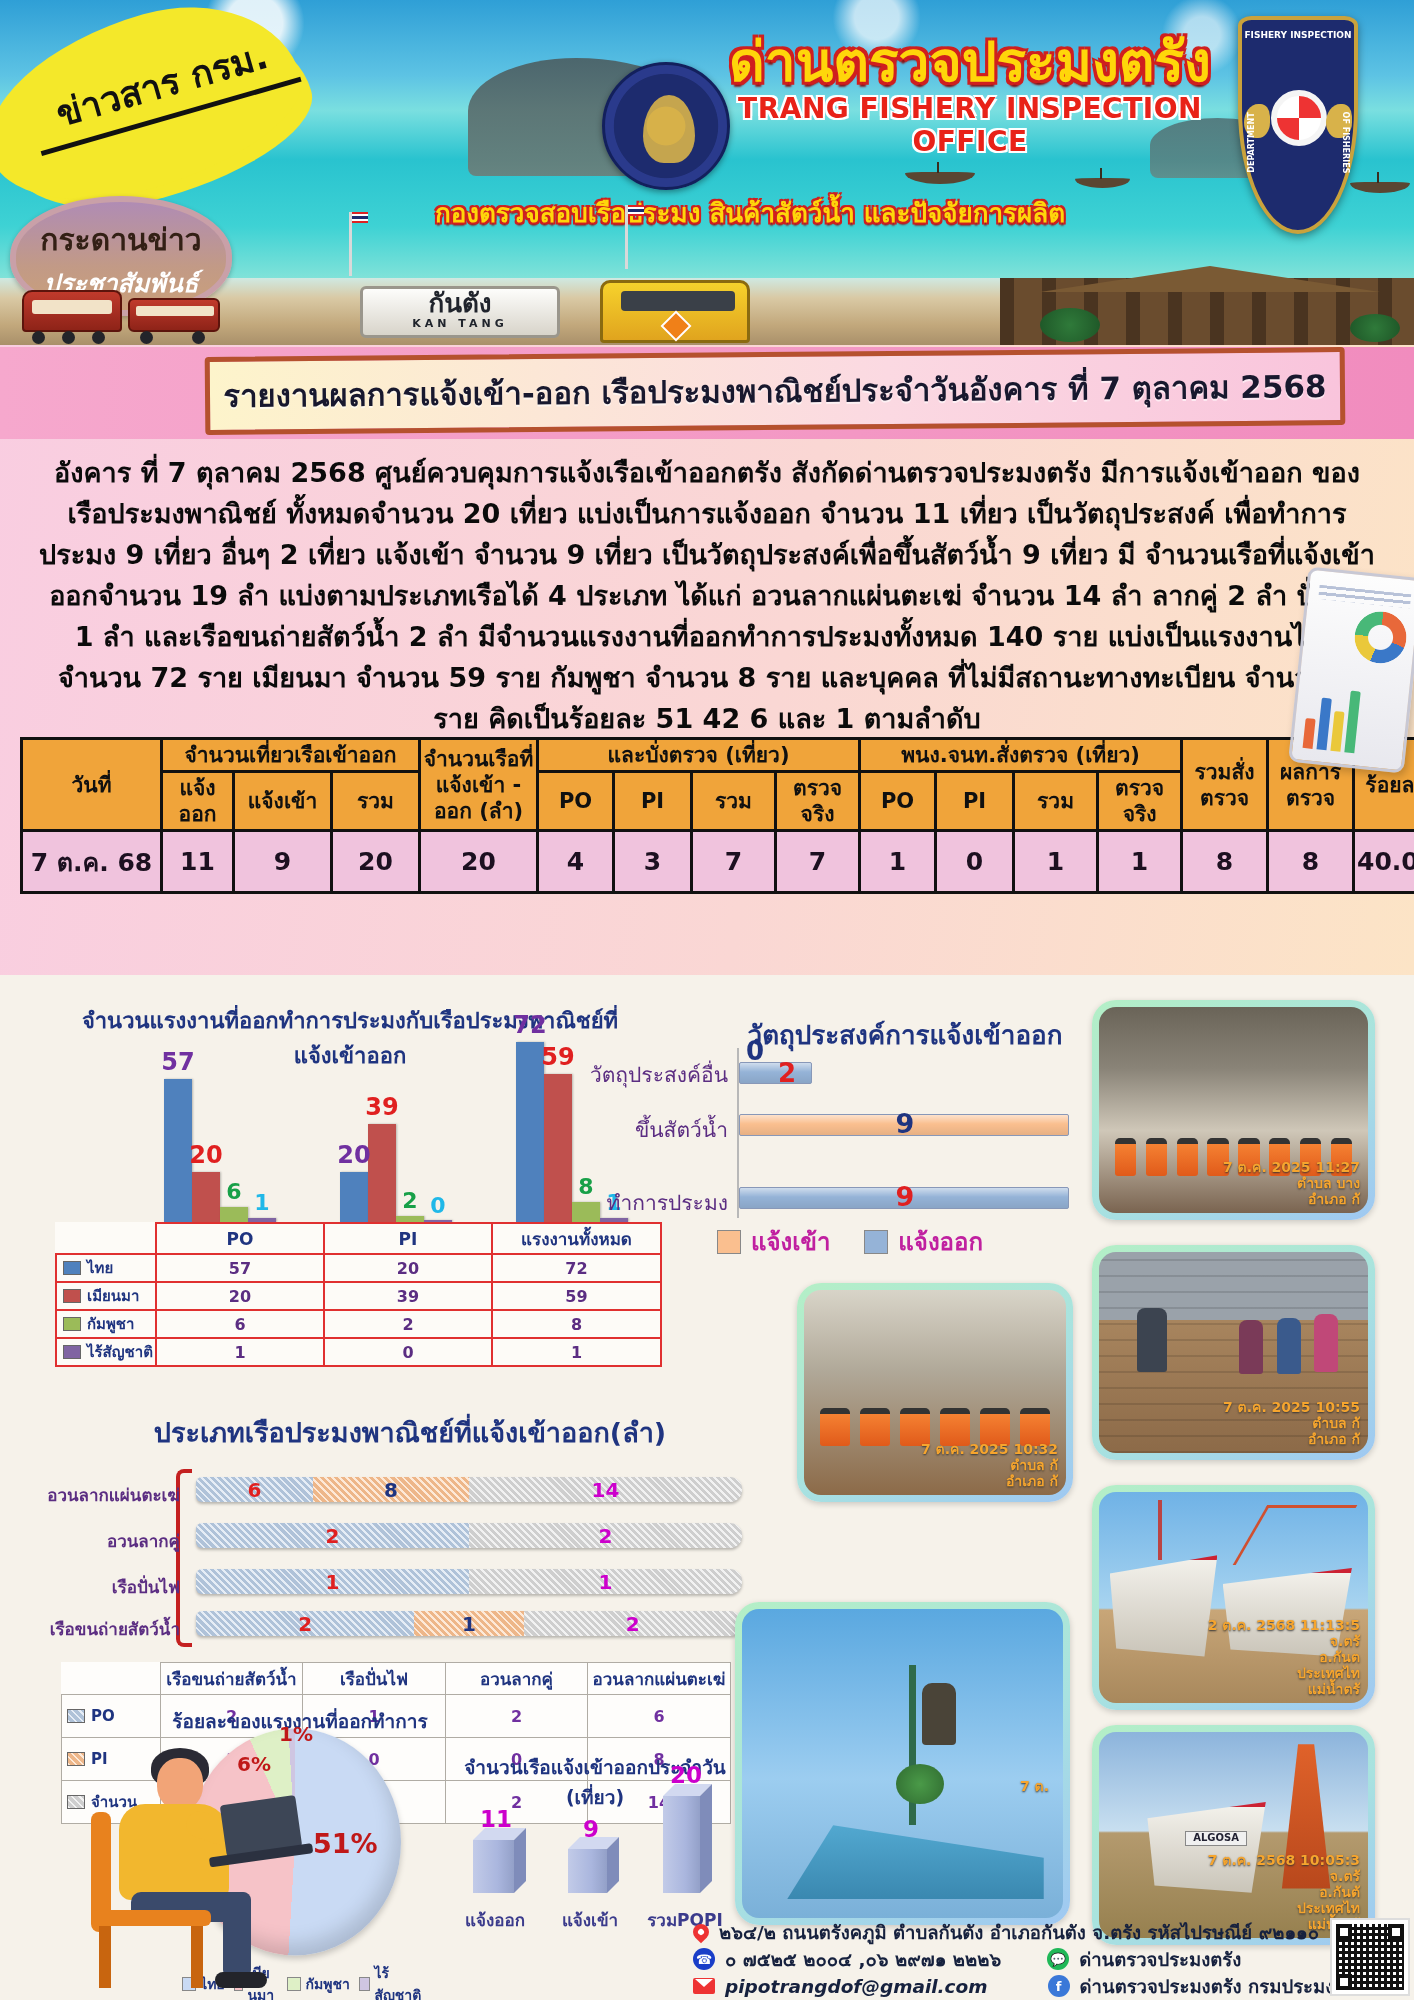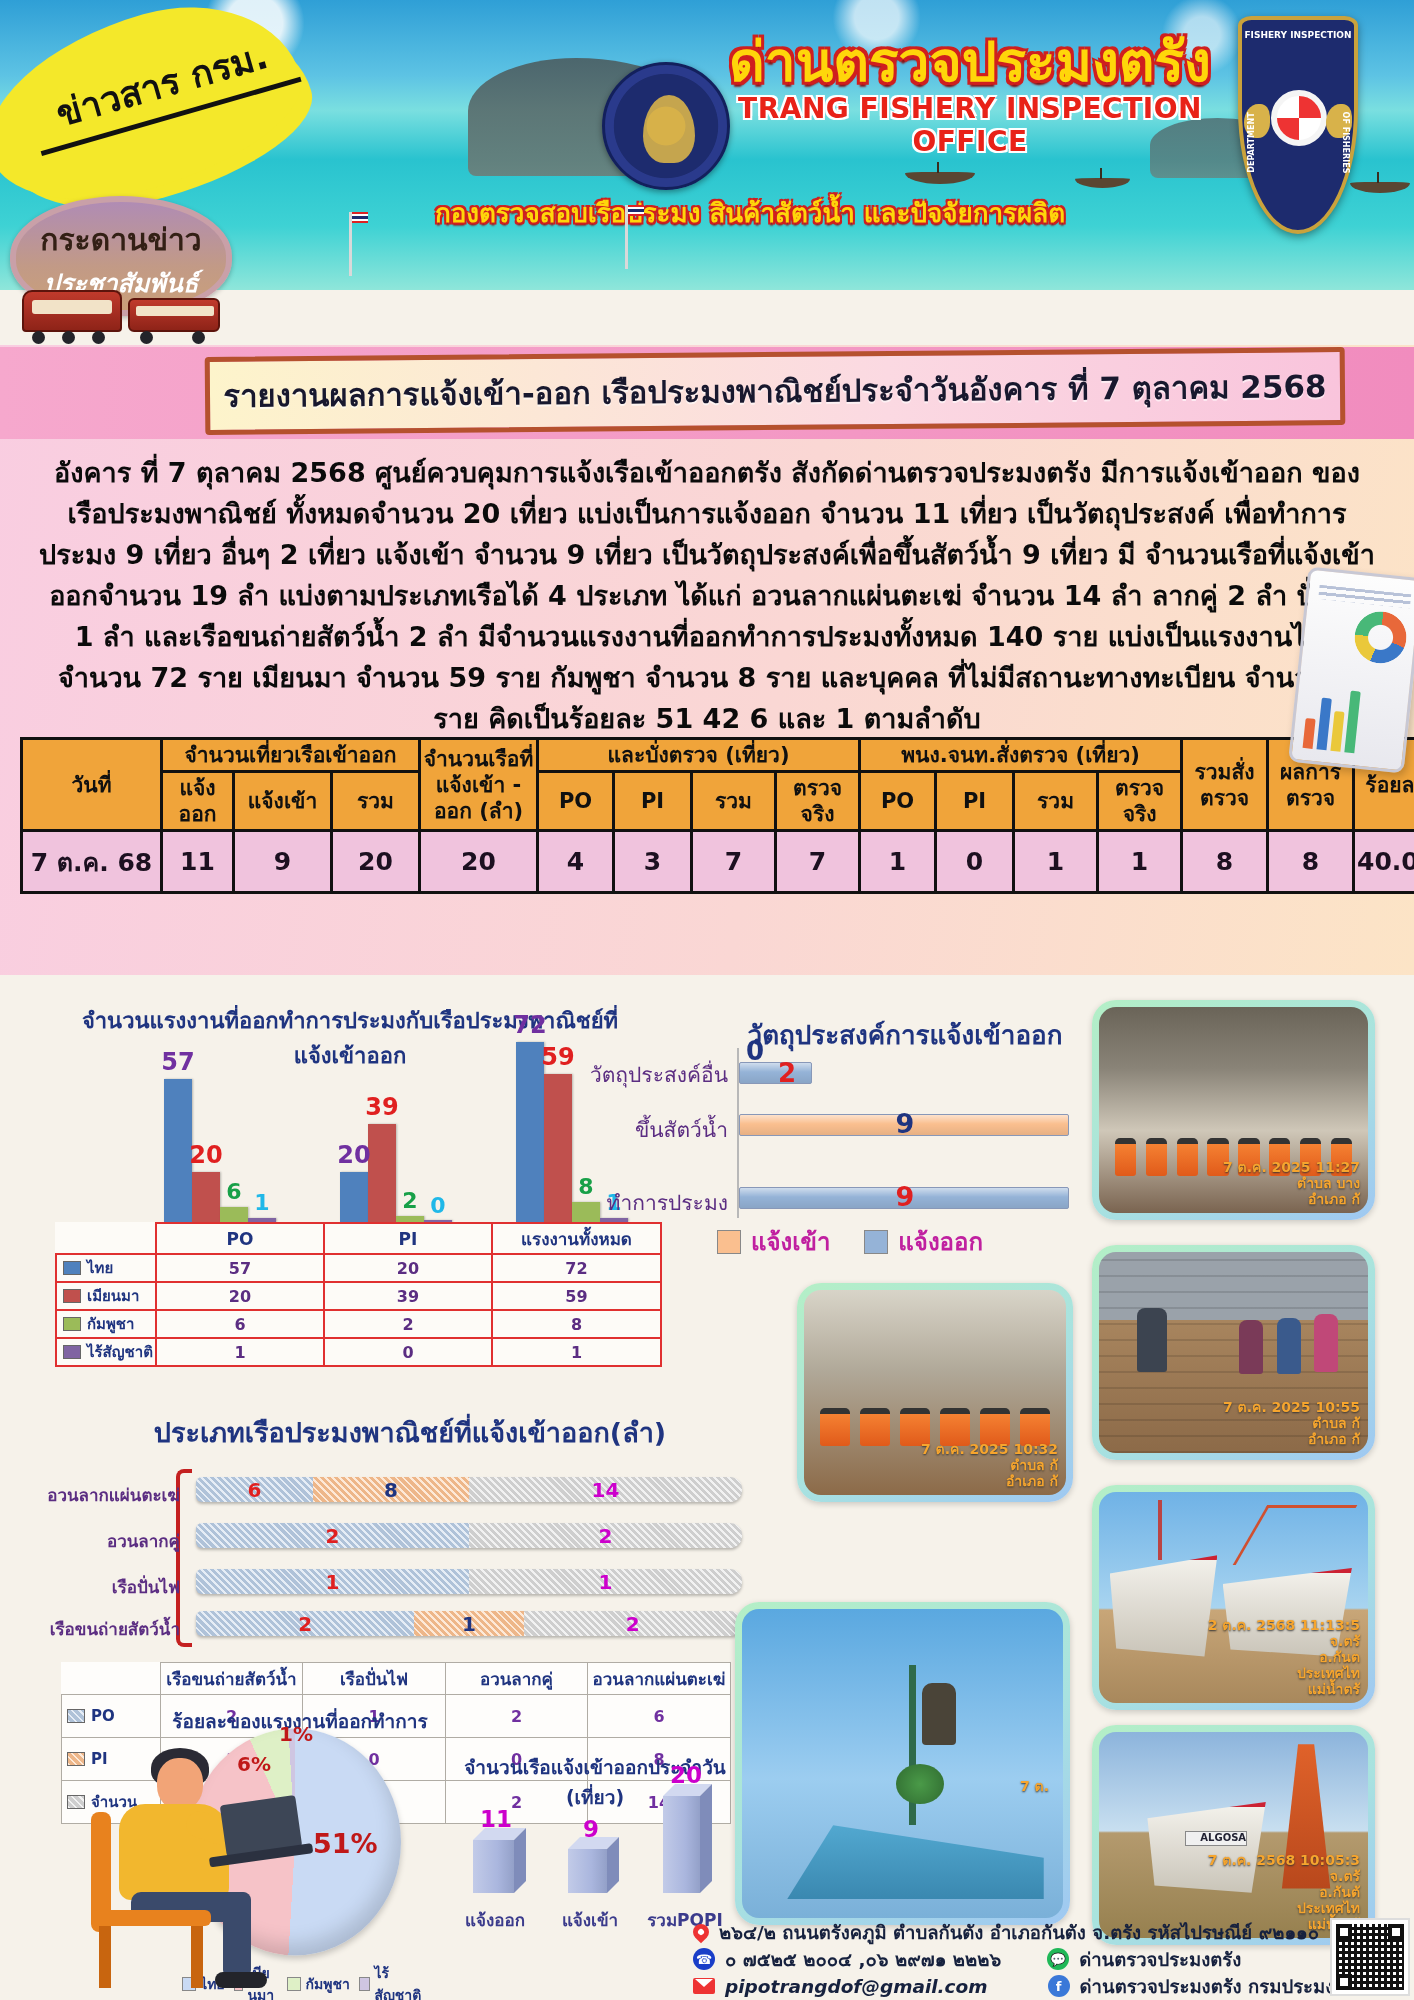--- a/index.html
+++ b/index.html
@@ -230,20 +230,34 @@
       <div class="wing" style="left:2px;"></div>
       <div class="wing" style="right:2px;"></div>
       <div class="badge-side-text" style="left:-36px;transform:rotate(-90deg);">DEPARTMENT</div>
       <div class="badge-side-text" style="right:-36px;transform:rotate(90deg);">OF FISHERIES</div>
     </div>
 
     <div class="abs flag" style="left:352px;top:212px;"></div>
     <div class="abs flag" style="left:628px;top:205px;"></div>
   </div>
 
+  <div id="station-strip" class="abs">
+    <div class="abs pavilion"></div>
+    <div class="abs pavilion-roof"></div>
+    <div class="abs bush" style="left:1040px;top:30px;width:60px;height:34px;"></div>
+    <div class="abs bush" style="left:1350px;top:36px;width:50px;height:28px;"></div>
+    <div class="abs station-sign">
+      <div class="th">กันตัง</div>
+      <div class="en">KAN TANG</div>
+    </div>
+    <div class="abs train-front">
+      <div class="win"></div>
+      <div class="diamond"></div>
+    </div>
+  </div>
 
   <div class="abs board-circle">
     <div class="l1">กระดานข่าว</div>
     <div class="l2">ประชาสัมพันธ์</div>
   </div>
   <div class="abs train-art">
     <div class="loco"></div>
     <div class="railcar"></div>
     <div class="wheel" style="left:10px;"></div>
     <div class="wheel" style="left:40px;"></div>
@@ -611,21 +625,21 @@
 จ.ตรั
 อ.กันต
 ประเทศไท
 แม่น้ำตรั</div>
     </div>
   </div>
   <div class="abs photo-frame" style="left:1092px;top:1725px;width:283px;height:220px;">
     <div class="photo" style="background:linear-gradient(#8cb4dc 0%,#c8dff0 48%,#b49a6e 49%,#96804f 100%);">
       <div class="hull" style="left:18%;top:34%;width:44%;height:44%;"></div>
       <div class="abs" style="left:62%;top:6%;width:30%;height:70%;background:linear-gradient(#e0622a,#b8481c);clip-path:polygon(20% 100%,40% 0,60% 0,80% 100%);"></div>
-      <div class="abs" style="left:32%;top:48%;width:62px;height:15px;background:#f0f0f0;border:1px solid #888;font-size:10px;font-weight:bold;color:#223;text-align:right;">ALGOSA</div>
+      <div class="abs" style="left:32%;top:48%;width:62px;height:15px;background:#f0f0f0;border:1px solid #888;font-size:10px;font-weight:bold;color:#223;text-align:center;">ALGOSA</div>
       <div class="ph-caption">7 ต.ค. 2568 10:05:3
 จ.ตรั
 อ.กันตั
 ประเทศไท
 แม่น้ำตรั</div>
     </div>
   </div>
 
   <div class="abs photo-frame" style="left:797px;top:1283px;width:276px;height:219px;">
     <div class="photo" style="background:linear-gradient(#d8d4c8 0%,#b0a898 40%,#8c6a48 100%);">

